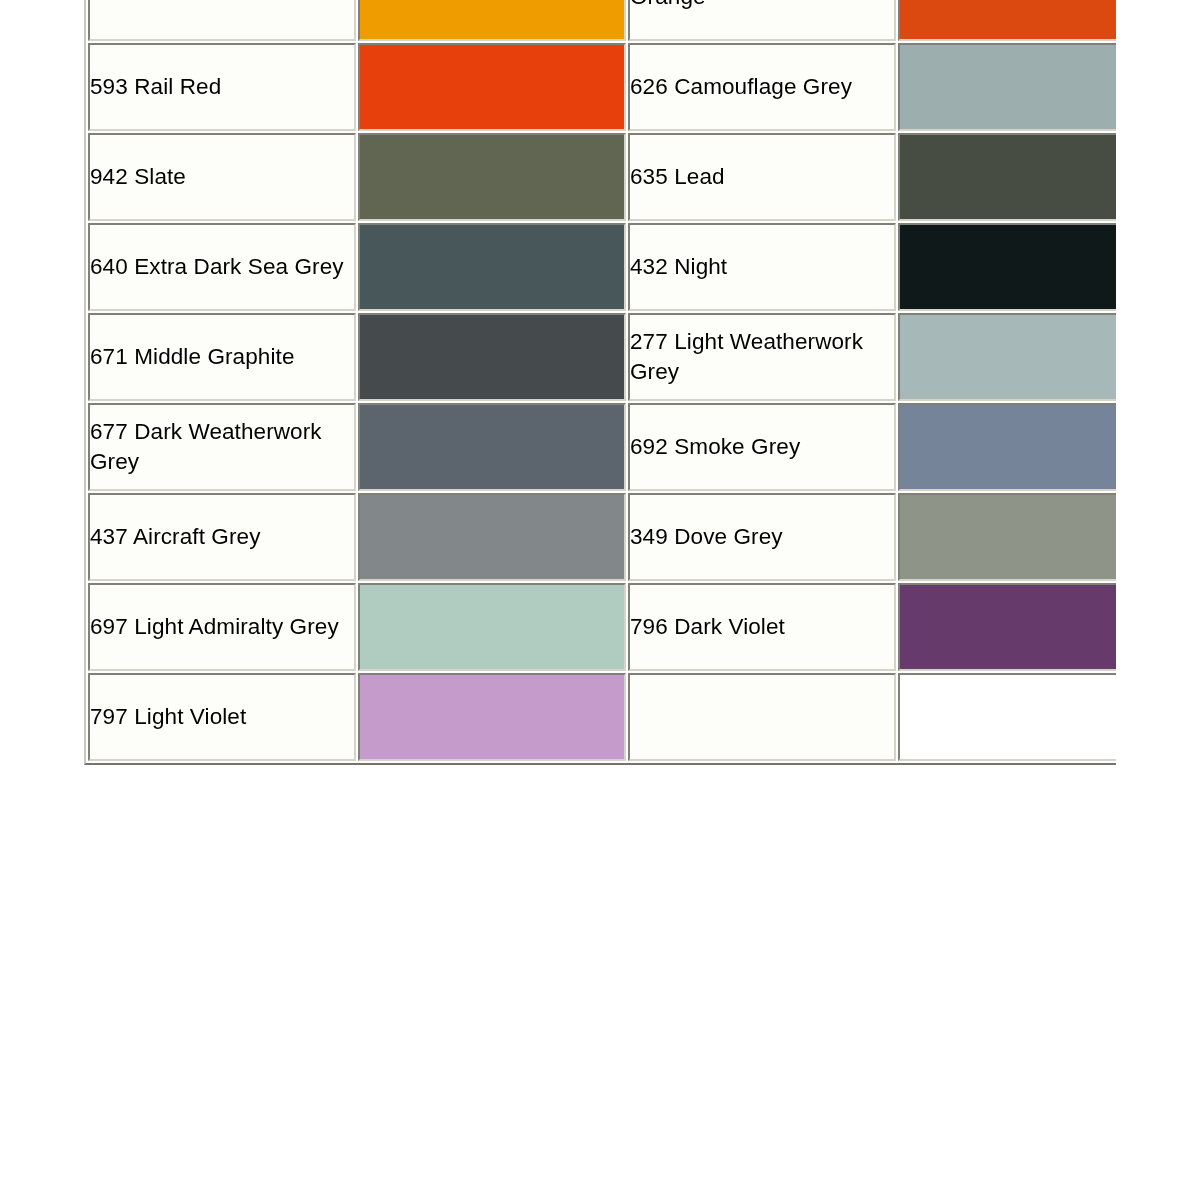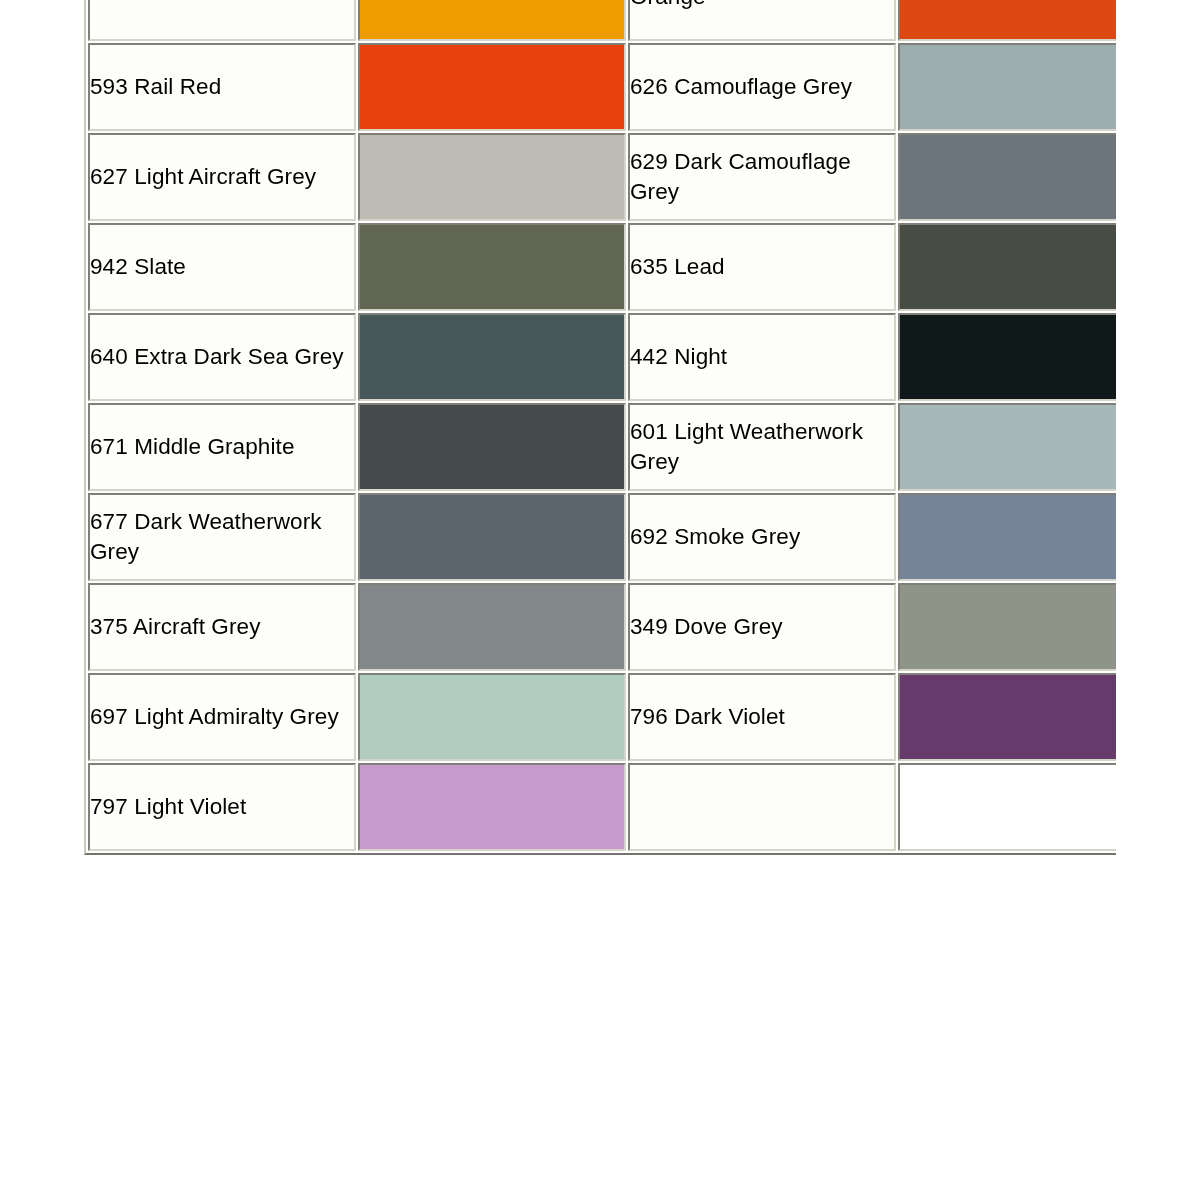--- a/index.html
+++ b/index.html
@@ -104,71 +104,61 @@
             <td class="name-cell">593 Rail Red</td>
             <td class="swatch-cell">
               <span class="swatch-fill" style="background-color: rgb(232, 64, 12);"></span>
             </td>
             <td class="name-cell">626 Camouflage Grey</td>
             <td class="swatch-cell">
               <span class="swatch-fill" style="background-color: rgb(156, 174, 174);"></span>
             </td>
           </tr>
           <tr class="chart-row">
-            <td class="name-cell">627 Light Aircraft Grey</td>
-            <td class="swatch-cell">
-              <span class="swatch-fill" style="background-color: rgb(188, 186, 178);"></span>
-            </td>
-            <td class="name-cell">629 Dark Camouflage Grey</td>
-            <td class="swatch-cell">
-              <span class="swatch-fill" style="background-color: rgb(108, 117, 124);"></span>
-            </td>
-          </tr>
-          <tr class="chart-row">
             <td class="name-cell">942 Slate</td>
             <td class="swatch-cell">
               <span class="swatch-fill" style="background-color: rgb(96, 102, 82);"></span>
             </td>
             <td class="name-cell">635 Lead</td>
             <td class="swatch-cell">
               <span class="swatch-fill" style="background-color: rgb(71, 77, 66);"></span>
             </td>
           </tr>
           <tr class="chart-row">
             <td class="name-cell">640 Extra Dark Sea Grey</td>
             <td class="swatch-cell">
               <span class="swatch-fill" style="background-color: rgb(71, 87, 90);"></span>
             </td>
-            <td class="name-cell">442 Night</td>
+            <td class="name-cell">432 Night</td>
             <td class="swatch-cell">
               <span class="swatch-fill" style="background-color: rgb(16, 25, 26);"></span>
             </td>
           </tr>
           <tr class="chart-row">
             <td class="name-cell">671 Middle Graphite</td>
             <td class="swatch-cell">
               <span class="swatch-fill" style="background-color: rgb(69, 75, 76);"></span>
             </td>
-            <td class="name-cell">601 Light Weatherwork Grey</td>
+            <td class="name-cell">277 Light Weatherwork Grey</td>
             <td class="swatch-cell">
               <span class="swatch-fill" style="background-color: rgb(166, 184, 184);"></span>
             </td>
           </tr>
           <tr class="chart-row">
             <td class="name-cell">677 Dark Weatherwork Grey</td>
             <td class="swatch-cell">
               <span class="swatch-fill" style="background-color: rgb(92, 101, 110);"></span>
             </td>
             <td class="name-cell">692 Smoke Grey</td>
             <td class="swatch-cell">
               <span class="swatch-fill" style="background-color: rgb(118, 132, 153);"></span>
             </td>
           </tr>
           <tr class="chart-row">
-            <td class="name-cell">375 Aircraft Grey</td>
+            <td class="name-cell">437 Aircraft Grey</td>
             <td class="swatch-cell">
               <span class="swatch-fill" style="background-color: rgb(130, 136, 138);"></span>
             </td>
             <td class="name-cell">349 Dove Grey</td>
             <td class="swatch-cell">
               <span class="swatch-fill" style="background-color: rgb(142, 148, 136);"></span>
             </td>
           </tr>
           <tr class="chart-row">
             <td class="name-cell">697 Light Admiralty Grey</td>

